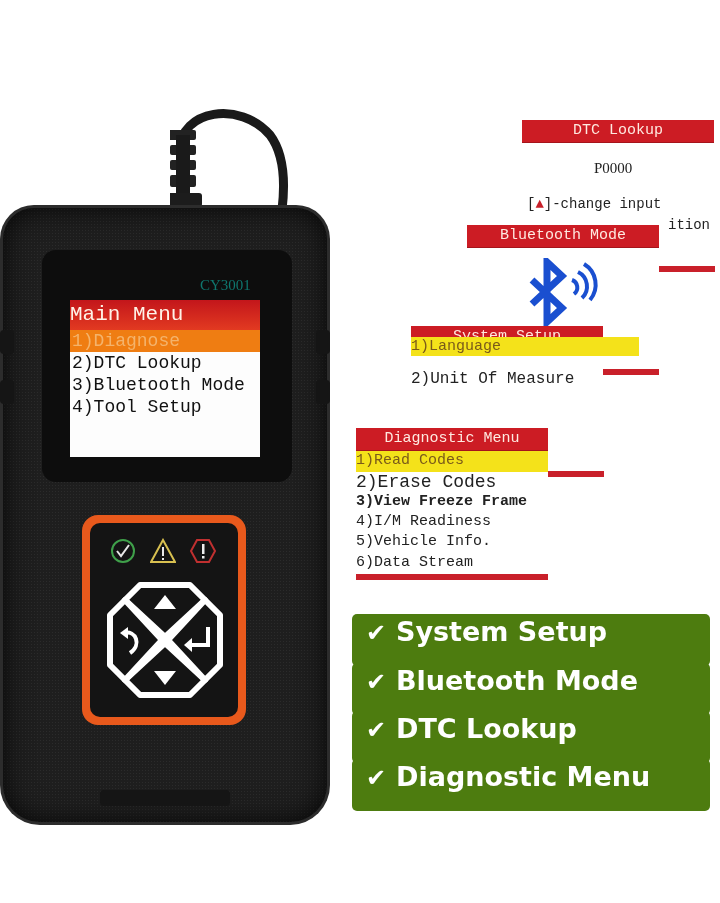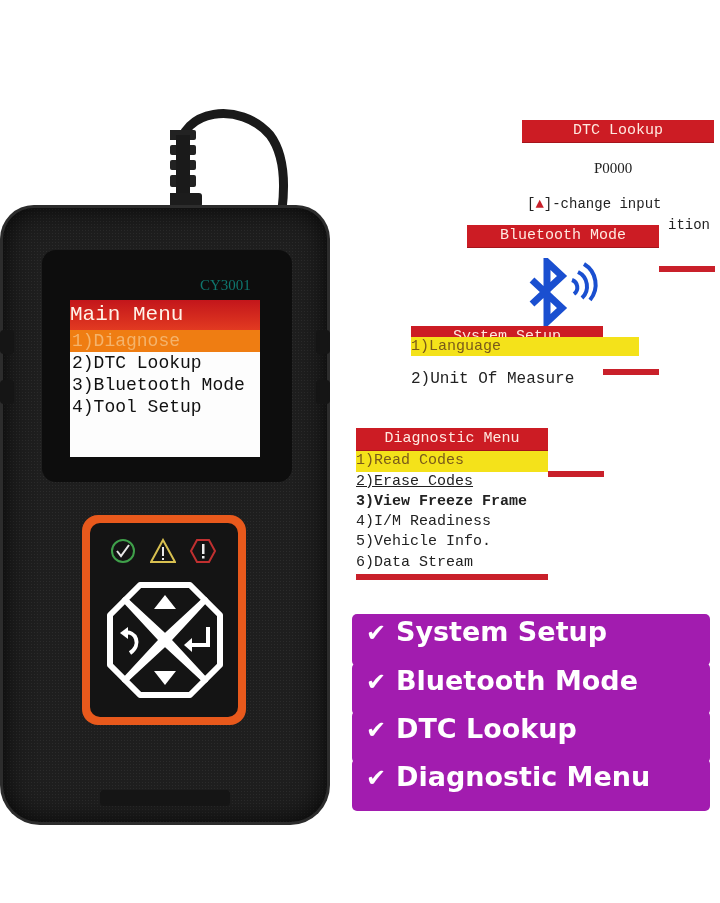--- a/index.html
+++ b/index.html
@@ -23,21 +23,21 @@
   .keypad-inner { position:absolute; left:90px; top:523px; width:148px; height:194px; background:#141414; border-radius:10px; }
   .indicator { position:absolute; top:538px; width:26px; height:26px; }
   .dpad { position:absolute; left:100px; top:575px; width:130px; height:130px; }
 
   
   .panel-title { position:absolute; background:#cc1c24; color:#ffe9e0; font-family:"Liberation Mono", monospace; text-align:center; box-shadow: 0 1px 0 #a5141b; }
   .mono { font-family:"Liberation Mono", monospace; color:#222; white-space:nowrap; position:absolute; }
   .red-bar { position:absolute; background:#c9202a; height:6px; }
   .hl-yellow { background:#f4e21a; color:#7a5a1a; }
 
-  .feature { position:absolute; left:352px; width:358px; height:52px; background:#a21caf; border-radius:5px;
+  .feature { position:absolute; left:352px; width:358px; height:52px; background:#4d7c0f; border-radius:5px;
     color:#ffffff; font-family:"DejaVu Sans", sans-serif; font-weight:bold; font-size:27px; line-height:36px; padding-left:14px; box-sizing:border-box; white-space:nowrap; }
   .feature .check { display:inline-block; width:30px; font-size:24px; }
 </style>
 </head>
 <body>
 
 <svg class="cable" viewBox="0 0 120 110">
   <path d="M10 45 C10 5, 70 -5, 100 30 C115 50, 115 80, 112 105" fill="none" stroke="#1a1a1a" stroke-width="9" stroke-linecap="round"></path>
   <rect x="-2" y="25" width="28" height="10" fill="#222" rx="2"></rect>
   <rect x="0" y="40" width="26" height="10" fill="#222" rx="2"></rect>
@@ -115,21 +115,21 @@
 </svg>
 
 <div class="panel-title" style="left:411px;top:326px;width:192px;height:22px;font-size:15px;line-height:22px;">System Setup</div>
 <div class="mono hl-yellow" style="left:411px;top:337px;width:228px;height:19px;font-size:15px;line-height:19px;">1)Language</div>
 <div class="mono" style="left:411px;top:370px;font-size:16px;line-height:19px;">2)Unit Of Measure</div>
 <div class="red-bar" style="left:603px;top:369px;width:56px;"></div>
 
 <div class="panel-title" style="left:356px;top:428px;width:192px;height:22px;font-size:15px;line-height:22px;">Diagnostic Menu</div>
 <div class="mono hl-yellow" style="left:356px;top:451px;width:192px;height:21px;font-size:15px;line-height:19px;">1)Read Codes</div>
 <div class="red-bar" style="left:548px;top:471px;width:56px;"></div>
-<div class="mono" style="left:356px;top:472px;font-size:15px;line-height:20px;text-decoration:underline;">2)Erase Codes</div>
+<div class="mono" style="left:356px;top:472px;font-size:18px;line-height:20px;">2)Erase Codes</div>
 <div class="mono" style="left:356px;top:492px;font-size:15px;line-height:20px;font-weight:bold;">3)View Freeze Frame</div>
 <div class="mono" style="left:356px;top:512px;font-size:15px;line-height:20px;">4)I/M Readiness</div>
 <div class="mono" style="left:356px;top:532px;font-size:15px;line-height:20px;">5)Vehicle Info.</div>
 <div class="mono" style="left:356px;top:553px;font-size:15px;line-height:20px;">6)Data Stream</div>
 <div class="red-bar" style="left:356px;top:574px;width:192px;"></div>
 
 <div class="feature" style="top:614px;">
   <span class="check">✔</span><span>System Setup</span>
 </div>
 <div class="feature" style="top:663px;">

